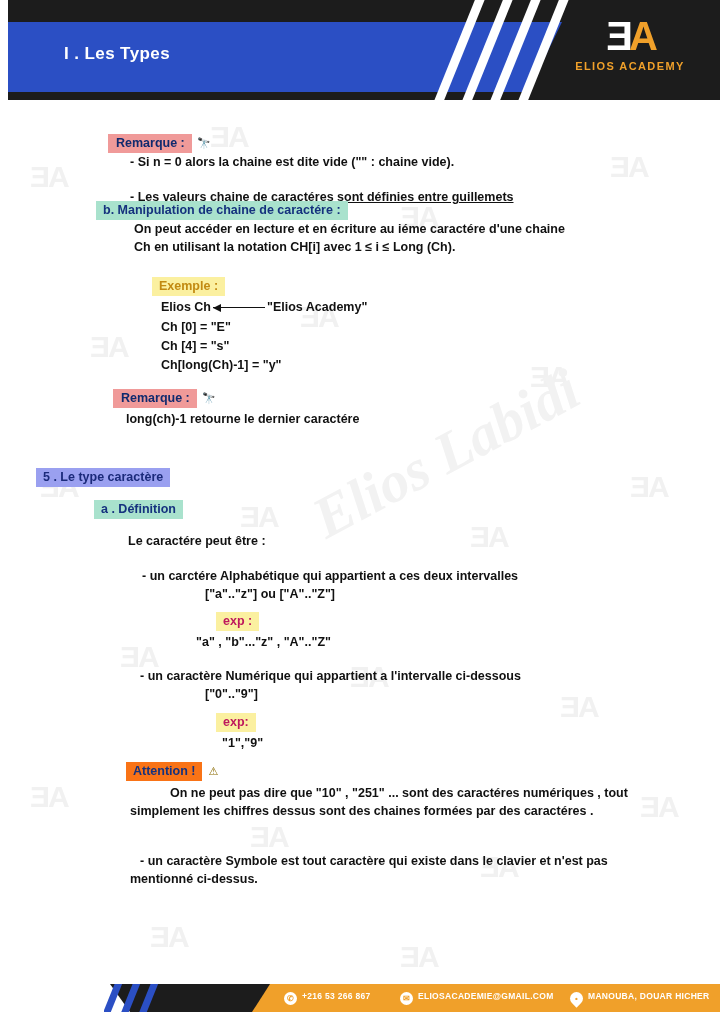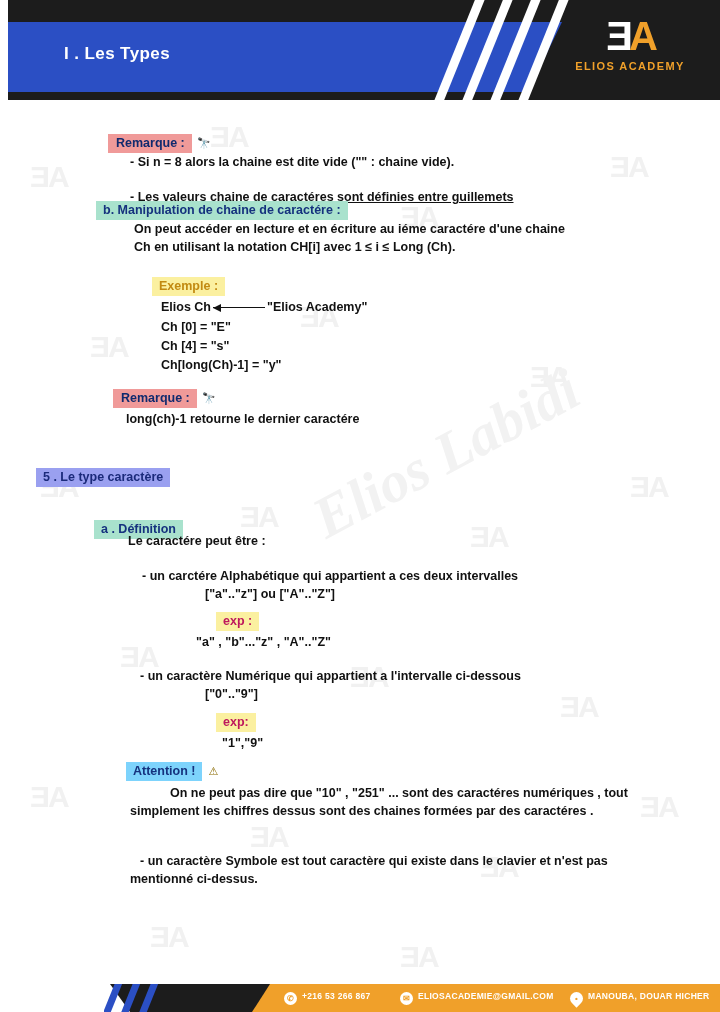--- a/index.html
+++ b/index.html
@@ -133,21 +133,21 @@
     font-weight: 700;
     font-size: 12.5px;
     line-height: 14px;
   }
   .tag-remarque { background: #f09a99; color: #102a6e; padding-left: 8px; }
   .tag-green    { background: #a9e2cd; color: #15327e; }
   .tag-yellow   { background: #fbf0a0; color: #c28a12; }
   .tag-purple   { background: #9aa0f0; color: #1b2a7a; }
   .tag-green2   { background: #a9e2cd; color: #15327e; }
   .tag-exp      { background: #fbf0a0; color: #be185d; }
-  .tag-attention{ background: #7dd3fc; color: #15327e; }
+  .tag-attention{ background: #f97316; color: #15327e; }
 
   .txt {
     font-weight: 700;
     font-size: 12.5px;
     color: #111111;
     line-height: 18px;
     white-space: nowrap;
   }
 
   .icon-binoc { font-size: 11px; color: #3b5ea8; margin-left: 6px; }
@@ -297,21 +297,21 @@
       <div class="logo-mark"><span>Ǝ</span><span class="a">A</span></div>
       <div class="logo-text">ELIOS ACADEMY</div>
     </div>
   </div>
 
   <div class="content">
 
     <div class="row" style="left:108px; top:30px;">
       <span class="tag tag-remarque">Remarque :</span><span class="icon-binoc">🔭</span>
     </div>
-    <div class="row txt" style="left:130px; top:49px;">- Si n = 8 alors la chaine est dite vide ("" : chaine vide).</div>
+    <div class="row txt" style="left:130px; top:49px;">- Si n = 0 alors la chaine est dite vide ("" : chaine vide).</div>
     <div class="row txt" style="left:130px; top:84px;text-decoration:underline;">- Les valeurs chaine de caractéres sont définies entre guillemets</div>
 
     <div class="row" style="left:96px; top:89px;margin-top:8px;">
       <span class="tag tag-green">b. Manipulation de chaine de caractére :</span>
     </div>
     <div class="row txt" style="left:134px; top:116px;">On peut accéder en lecture et en écriture au iéme caractére d'une chaine</div>
     <div class="row txt" style="left:134px; top:134px;">Ch en utilisant la notation CH[i] avec 1 ≤ i ≤ Long (Ch).</div>
 
     <div class="row" style="left:152px; top:173px;">
       <span class="tag tag-yellow">Exemple :</span>
@@ -324,21 +324,21 @@
     <div class="row txt" style="left:161px; top:252px;">Ch[long(Ch)-1] = "y"</div>
 
     <div class="row" style="left:113px; top:285px;">
       <span class="tag tag-remarque">Remarque :</span><span class="icon-binoc">🔭</span>
     </div>
     <div class="row txt" style="left:126px; top:306px;">long(ch)-1 retourne le dernier caractére</div>
 
     <div class="row" style="left:36px; top:364px;">
       <span class="tag tag-purple">5 . Le type caractère</span>
     </div>
-    <div class="row" style="left:94px; top:416px;">
+    <div class="row" style="left:94px; top:396px;">
       <span class="tag tag-green2">a . Définition</span>
     </div>
 
     <div class="row txt" style="left:128px; top:428px;">Le caractére peut être :</div>
     <div class="row txt" style="left:142px; top:463px;">-  un carctére Alphabétique qui appartient a ces deux intervalles</div>
     <div class="row txt" style="left:205px; top:481px;">["a".."z"] ou ["A".."Z"]</div>
 
     <div class="row" style="left:216px; top:508px;">
       <span class="tag tag-exp">exp :</span>
     </div>

